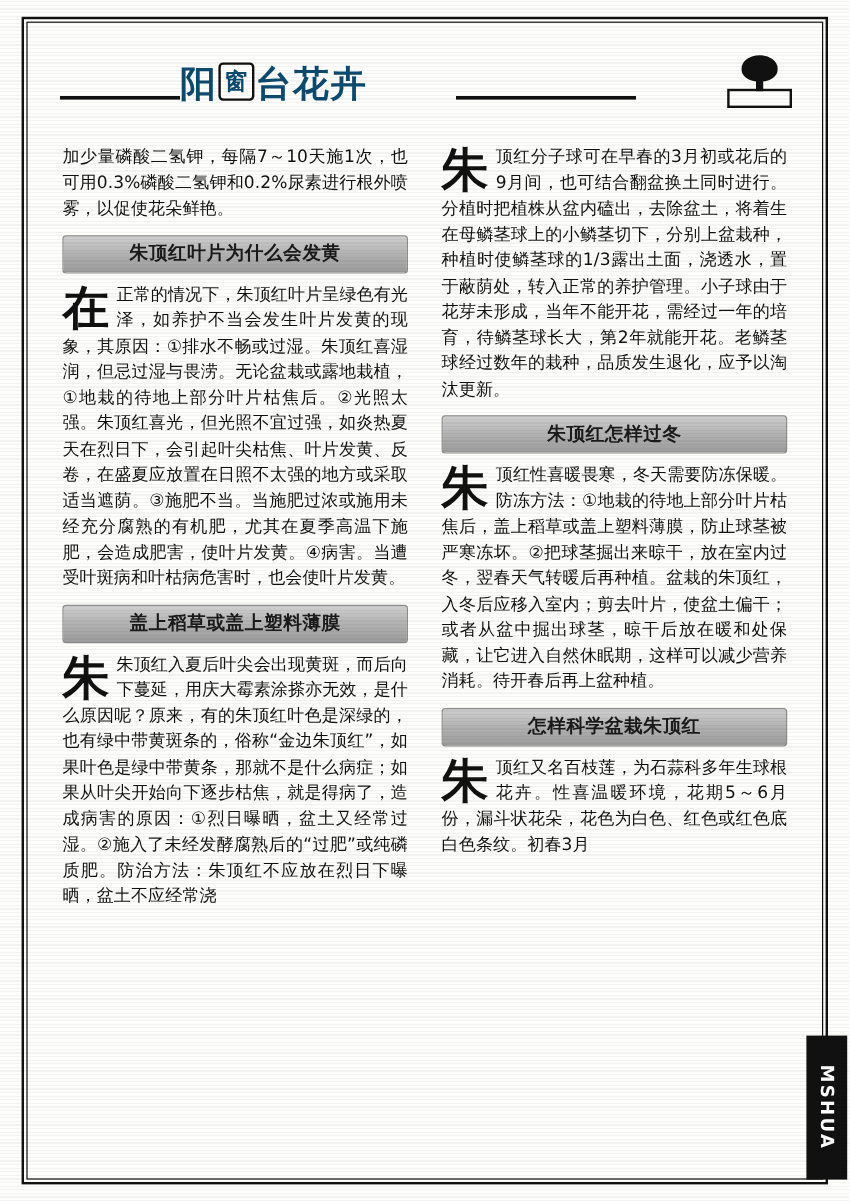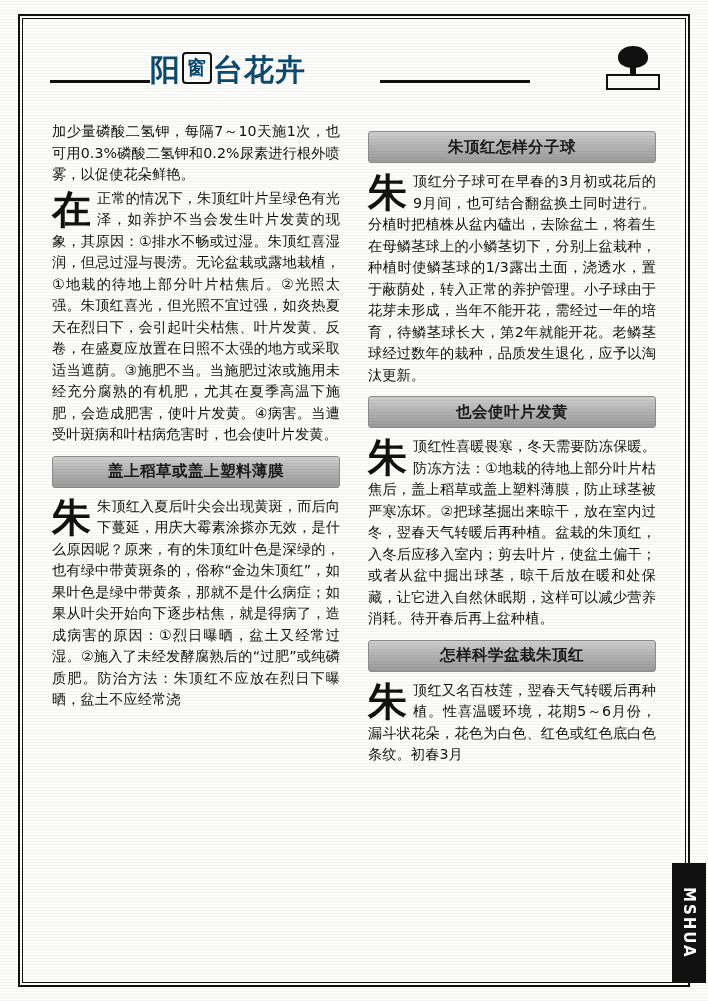--- a/index.html
+++ b/index.html
@@ -224,53 +224,53 @@
       <div class="tree-trunk"></div>
       <div class="tree-base"></div>
     </div>
   </div>
 
   <div class="columns">
 
     <div class="col col-left">
       <p class="para">加少量磷酸二氢钾，每隔7～10天施1次，也可用0.3%磷酸二氢钾和0.2%尿素进行根外喷雾，以促使花朵鲜艳。</p>
 
+      <div class="head-bar">
+        <span>朱顶红叶片为什么会发黄</span>
+      </div>
       <p class="para dropcap-para">
         <span class="dropcap">在</span><span>正常的情况下，朱顶红叶片呈绿色有光泽，如养护不当会发生叶片发黄的现象，其原因：①排水不畅或过湿。朱顶红喜湿润，但忌过湿与畏涝。无论盆栽或露地栽植，①地栽的待地上部分叶片枯焦后。②光照太强。朱顶红喜光，但光照不宜过强，如炎热夏天在烈日下，会引起叶尖枯焦、叶片发黄、反卷，在盛夏应放置在日照不太强的地方或采取适当遮荫。③施肥不当。当施肥过浓或施用未经充分腐熟的有机肥，尤其在夏季高温下施肥，会造成肥害，使叶片发黄。④病害。当遭受叶斑病和叶枯病危害时，也会使叶片发黄。</span>
       </p>
 
       <div class="head-bar">
         <span>盖上稻草或盖上塑料薄膜</span>
       </div>
       <p class="para dropcap-para">
         <span class="dropcap">朱</span><span>朱顶红入夏后叶尖会出现黄斑，而后向下蔓延，用庆大霉素涂搽亦无效，是什么原因呢？原来，有的朱顶红叶色是深绿的，也有绿中带黄斑条的，俗称“金边朱顶红”，如果叶色是绿中带黄条，那就不是什么病症；如果从叶尖开始向下逐步枯焦，就是得病了，造成病害的原因：①烈日曝晒，盆土又经常过湿。②施入了未经发酵腐熟后的“过肥”或纯磷质肥。防治方法：朱顶红不应放在烈日下曝晒，盆土不应经常浇</span>
       </p>
     </div>
 
     <div class="col col-right">
 
-      <div class="head-bar">
-        <span>朱顶红怎样分子球</span>
-      </div>
       <p class="para dropcap-para">
         <span class="dropcap">朱</span><span>顶红分子球可在早春的3月初或花后的9月间，也可结合翻盆换土同时进行。分植时把植株从盆内磕出，去除盆土，将着生在母鳞茎球上的小鳞茎切下，分别上盆栽种，种植时使鳞茎球的1/3露出土面，浇透水，置于蔽荫处，转入正常的养护管理。小子球由于花芽未形成，当年不能开花，需经过一年的培育，待鳞茎球长大，第2年就能开花。老鳞茎球经过数年的栽种，品质发生退化，应予以淘汰更新。</span>
       </p>
 
       <div class="head-bar">
-        <span>也会使叶片发黄</span>
+        <span>朱顶红怎样过冬</span>
       </div>
       <p class="para dropcap-para">
         <span class="dropcap">朱</span><span>顶红性喜暖畏寒，冬天需要防冻保暖。防冻方法：①地栽的待地上部分叶片枯焦后，盖上稻草或盖上塑料薄膜，防止球茎被严寒冻坏。②把球茎掘出来晾干，放在室内过冬，翌春天气转暖后再种植。盆栽的朱顶红，入冬后应移入室内；剪去叶片，使盆土偏干；或者从盆中掘出球茎，晾干后放在暖和处保藏，让它进入自然休眠期，这样可以减少营养消耗。待开春后再上盆种植。</span>
       </p>
 
       <div class="head-bar">
         <span>怎样科学盆栽朱顶红</span>
       </div>
       <p class="para dropcap-para">
-        <span class="dropcap">朱</span><span>顶红又名百枝莲，翌春天气转暖后再种植。性喜温暖环境，花期5～6月份，漏斗状花朵，花色为白色、红色或红色底白色条纹。初春3月</span>
+        <span class="dropcap">朱</span><span>顶红又名百枝莲，为石蒜科多年生球根花卉。性喜温暖环境，花期5～6月份，漏斗状花朵，花色为白色、红色或红色底白色条纹。初春3月</span>
       </p>
     </div>
 
   </div>
 
   <div class="side-tab">
     <span>MSHUA</span>
   </div>
 
   <div class="noise"></div>

